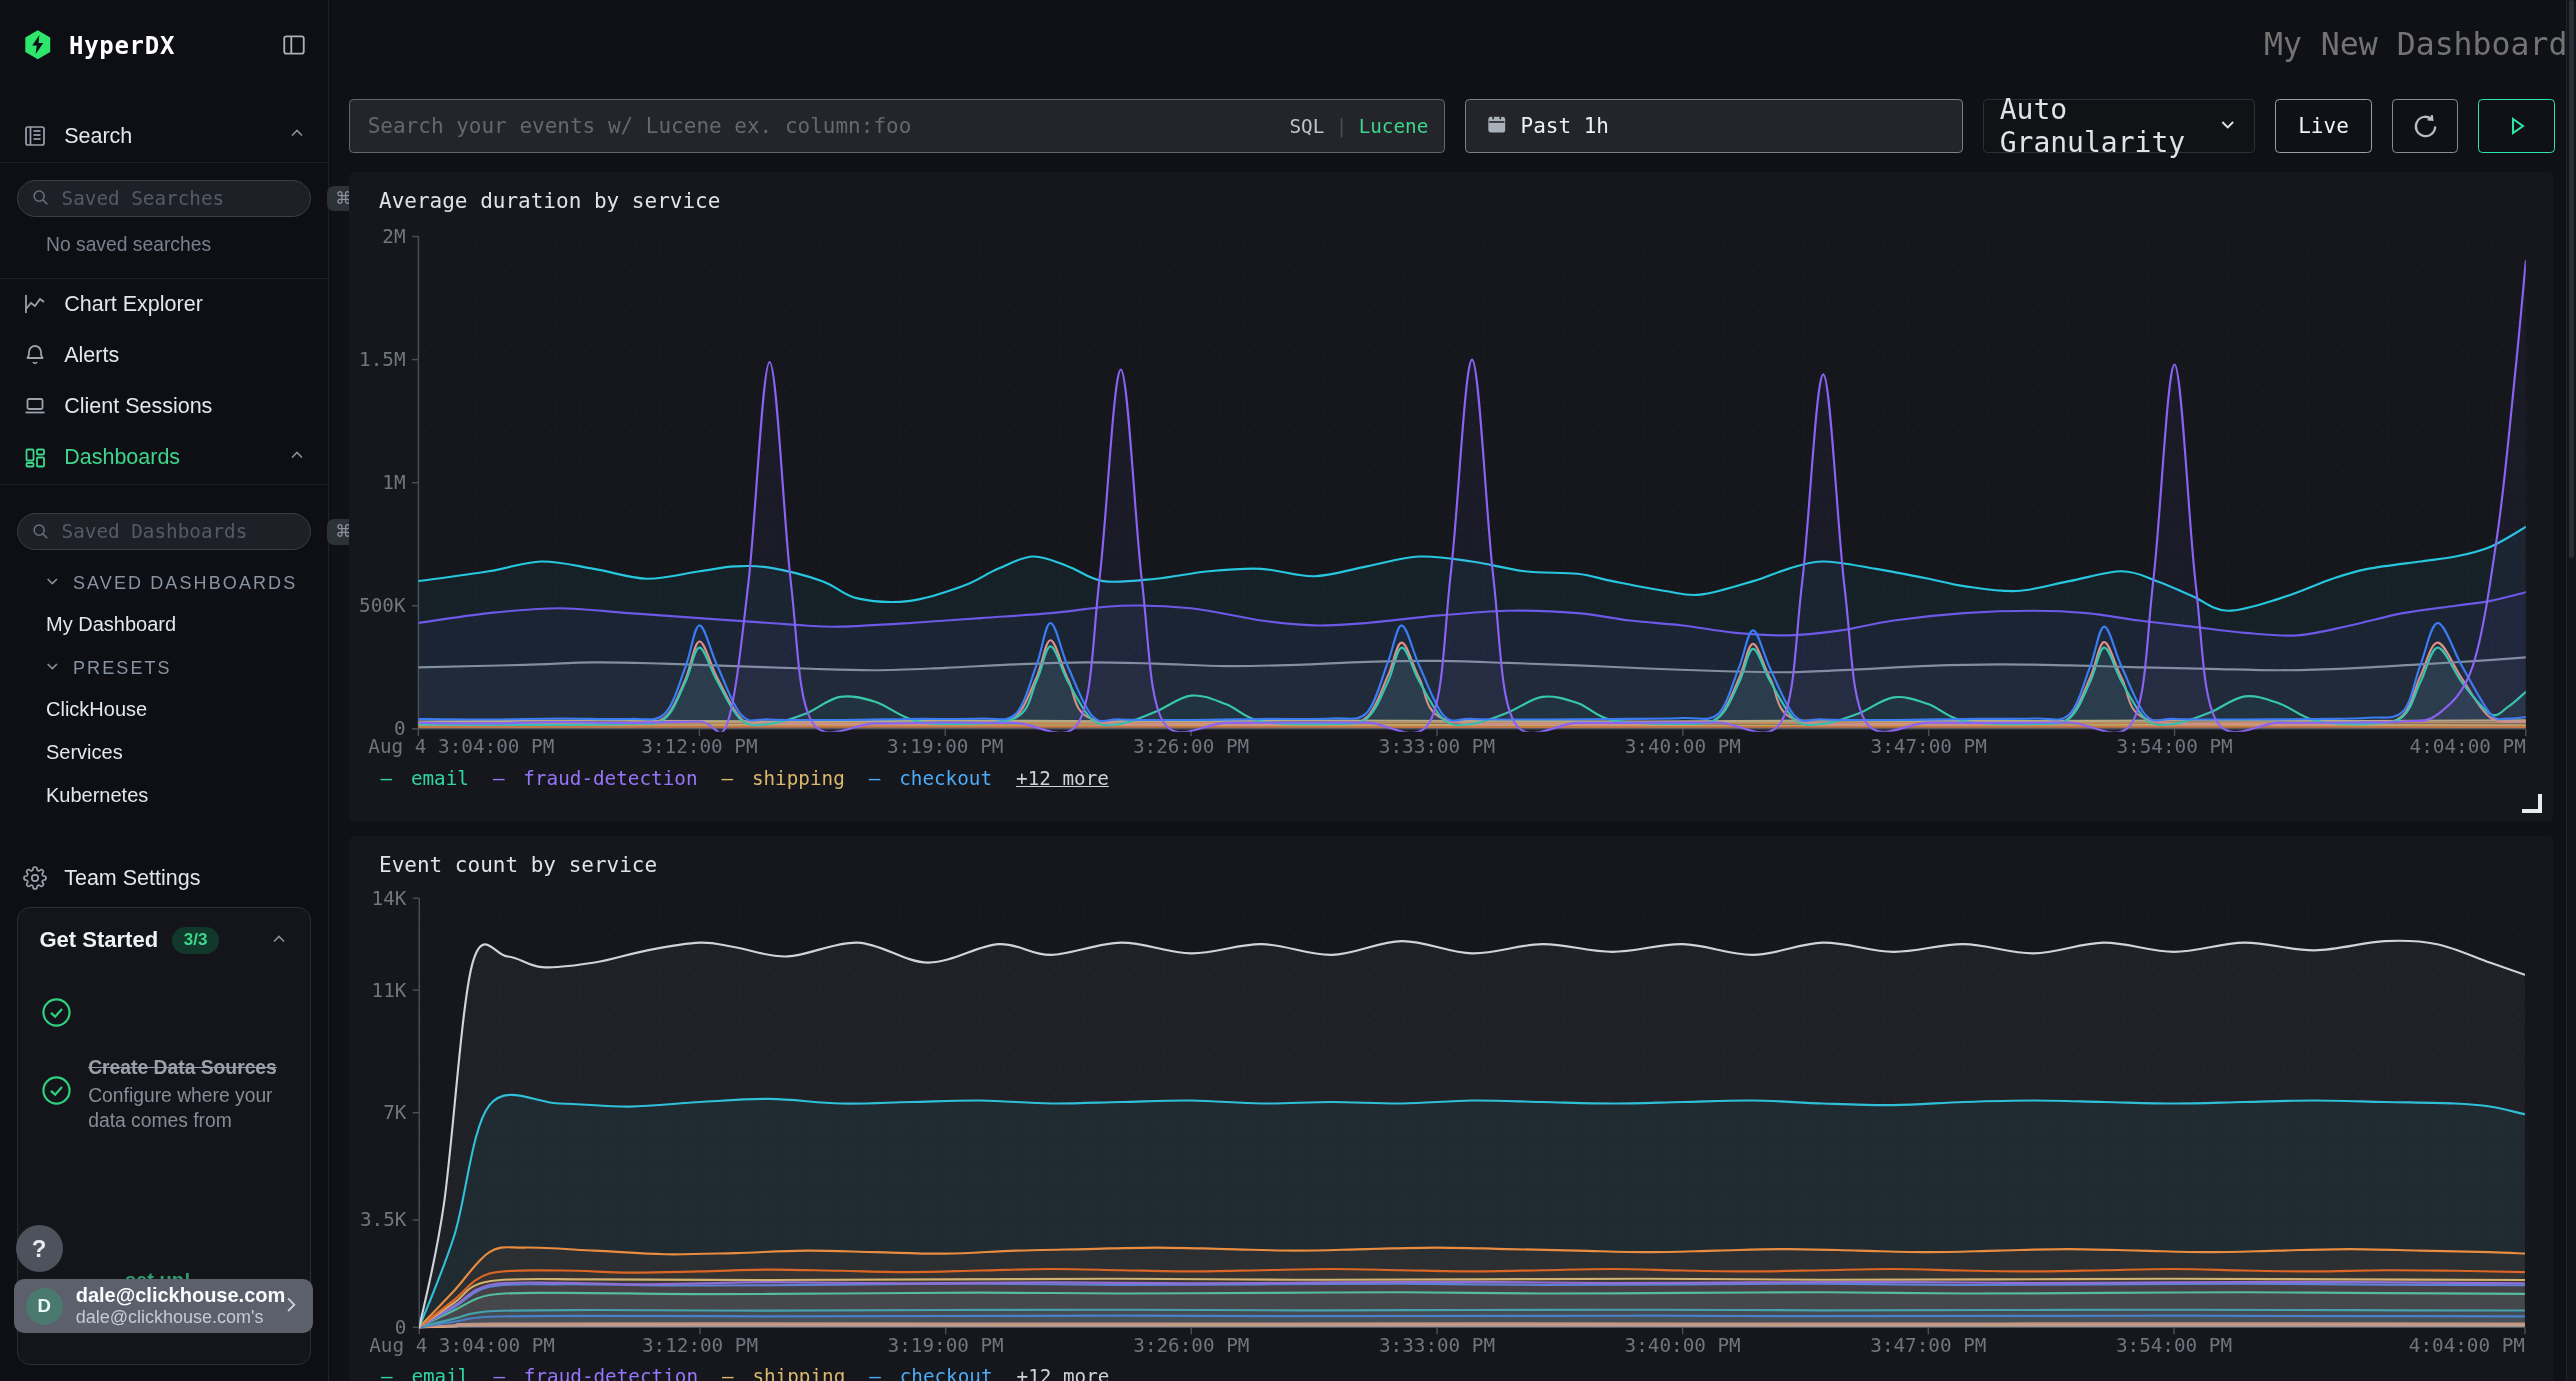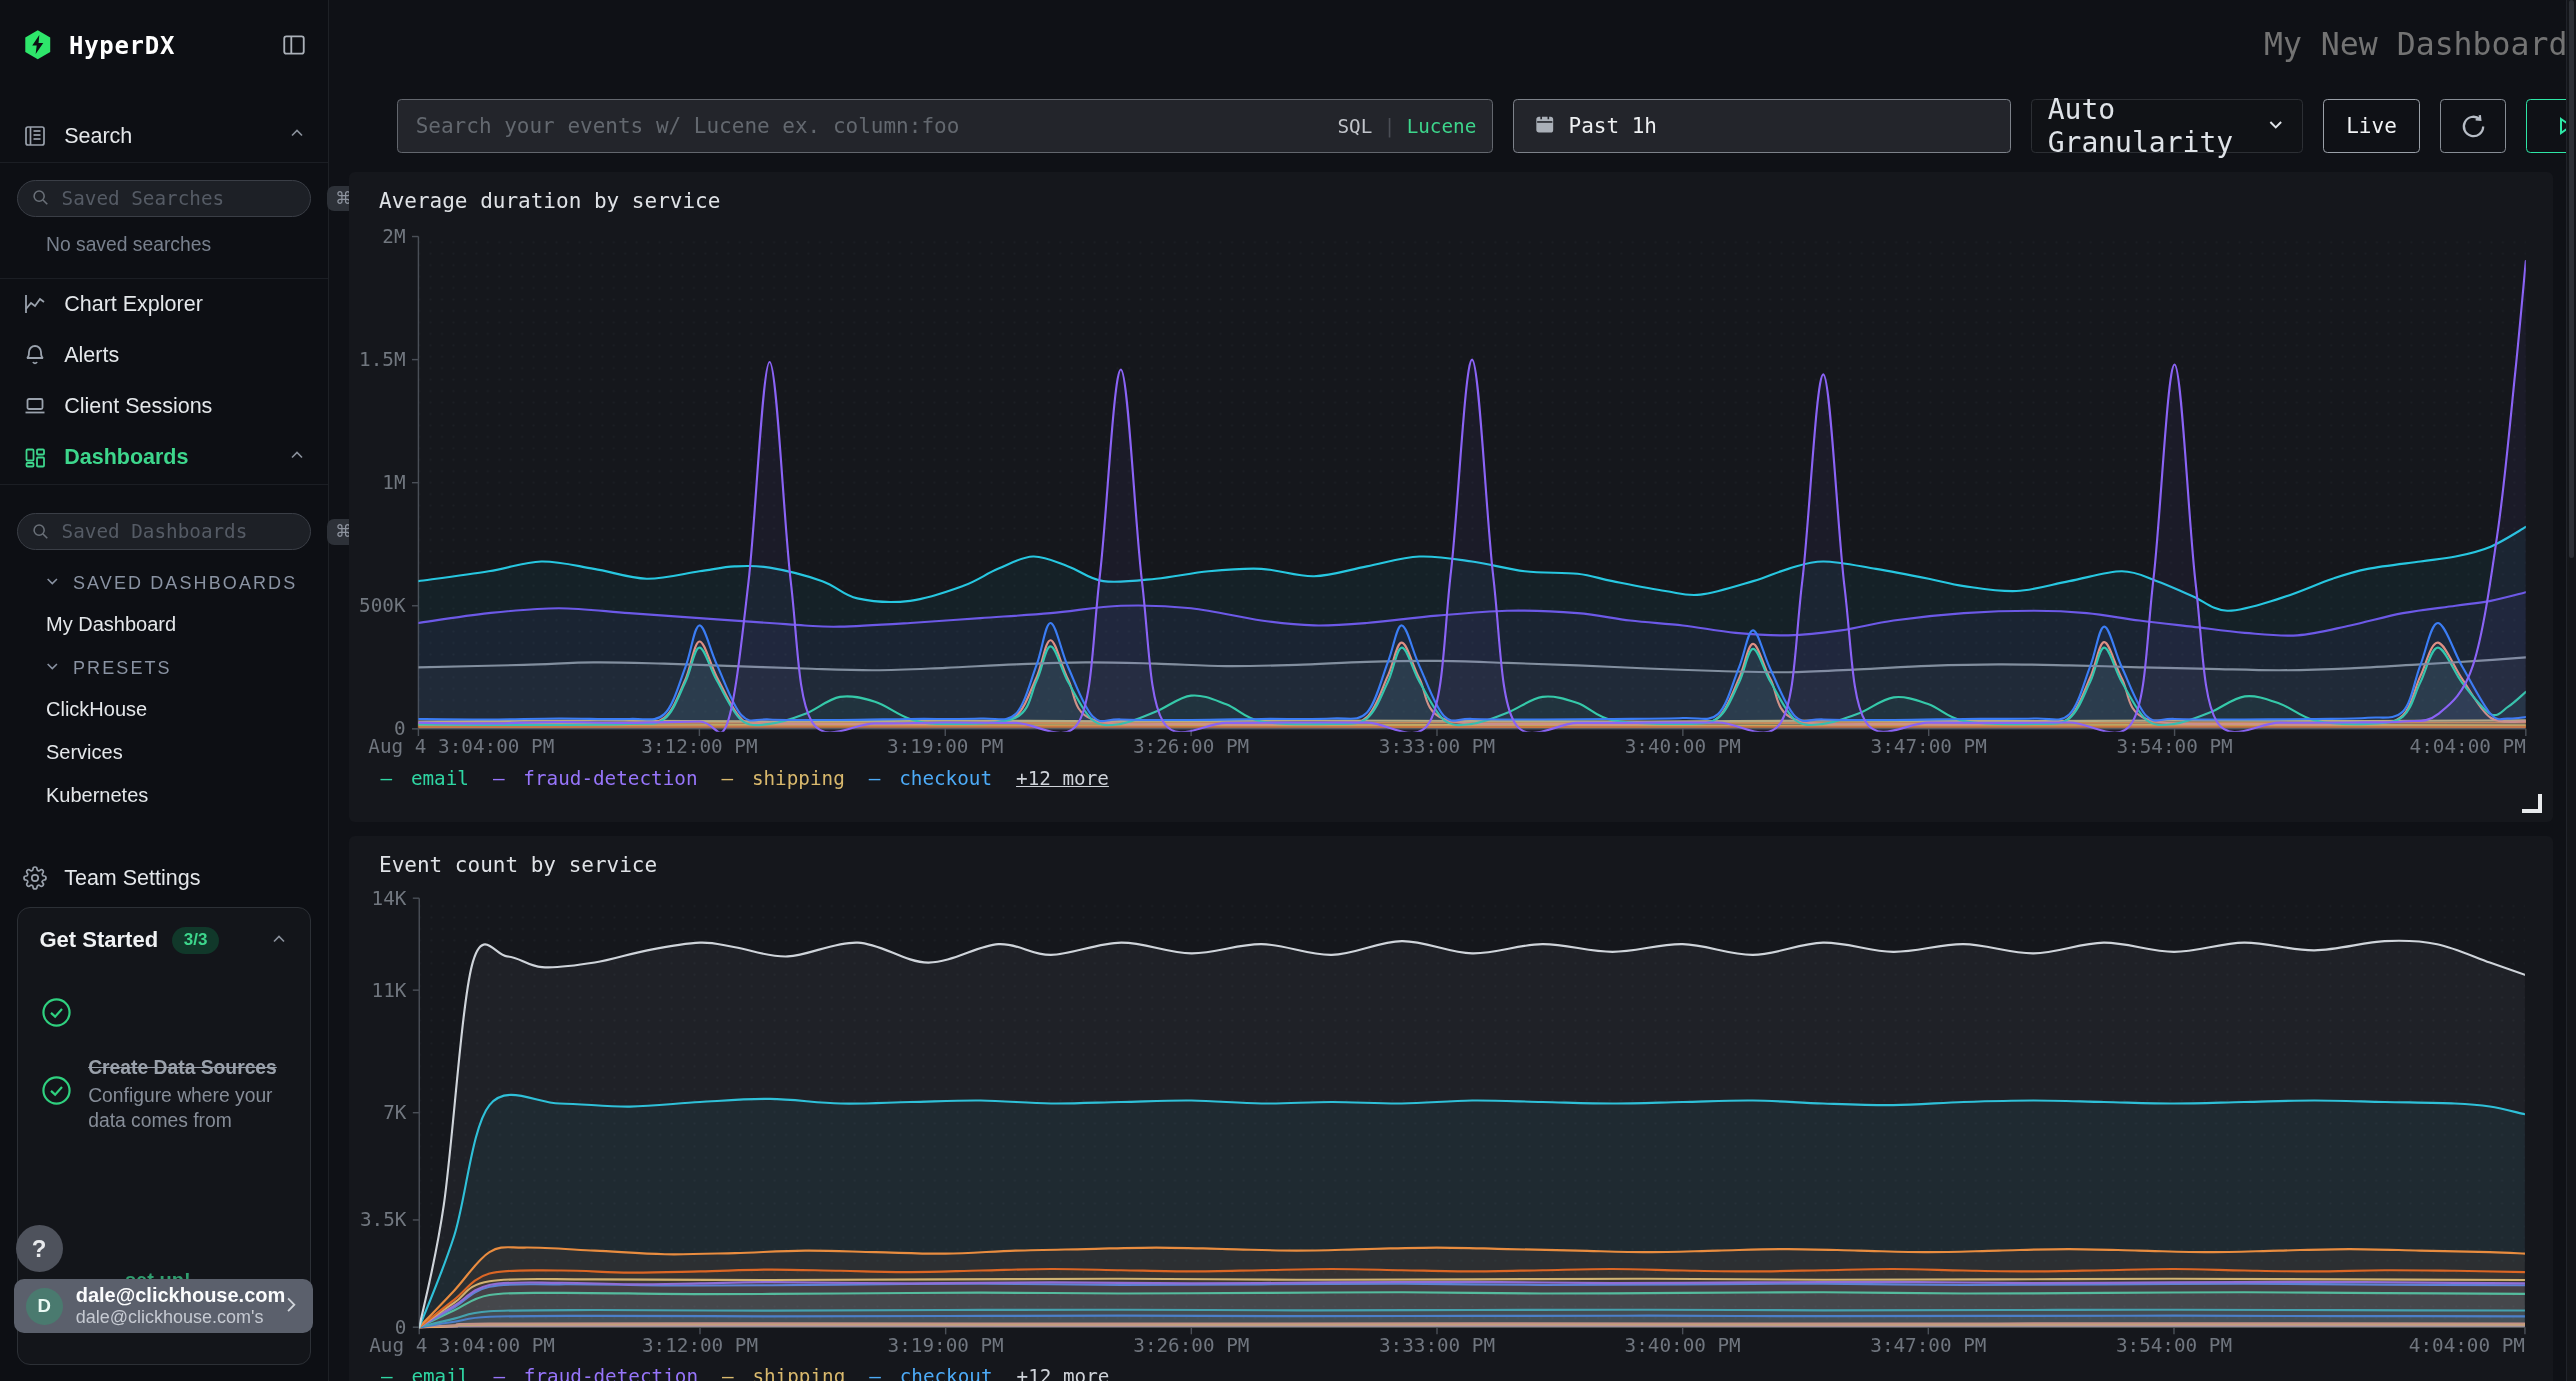--- a/index.html
+++ b/index.html
@@ -10,21 +10,21 @@
 
   
   .sidebar{position:absolute;left:0;top:0;width:329px;height:1381px;
            background:#0d0f14;border-right:1.4px solid #1e2126;box-sizing:border-box;}
   .logo-row{display:flex;align-items:center;gap:16px;padding:29px 21.5px 21.5px 21.5px;}
   .logo-text{font-family:"DejaVu Sans Mono",monospace;font-weight:bold;font-size:24px;color:#fff;letter-spacing:0.7px;flex:1;}
   .panel-toggle{color:#aab0b8;cursor:pointer;}
   .nav-row{display:flex;align-items:center;gap:15.7px;padding:13px 21.5px;font-size:21.5px;color:#e4e7ea;cursor:pointer;}
   .nav-row .icon{width:27px;display:flex;justify-content:center;color:#9aa2ad;}
   .nav-row .lbl{flex:1;}
-  .nav-row.active{color:#3dd68c;font-weight:bold;}
+  .nav-row.active{color:#3dd68c;font-weight:normal;}
   .nav-row.active .icon{color:#3dd68c;}
   .chev{color:#8a919c;}
   .section-block{border-top:1.4px solid #1b1e24;border-bottom:1.4px solid #1b1e24;padding:10px 0 7.2px 0;}
   .pill-input{position:relative;margin:7.2px 17px 10px 17px;height:37px;border:1.4px solid #3a3e46;
               border-radius:20px;background:#1d2026;display:flex;align-items:center;padding:0 13px;gap:10px;box-sizing:border-box;}
   .pill-input input{flex:1;background:transparent;border:none;outline:none;color:#aeb4bd;
               font-family:"DejaVu Sans Mono",monospace;font-size:19.3px;}
   .pill-input input::placeholder{color:#555b65;}
   .kbd-chip{background:#2d3138;border-radius:7.2px;padding:2.1px 8.6px;font-size:17px;color:#8d939e;}
   .muted-line{color:#78808d;font-size:19.3px;padding:7.2px 21.5px 14.3px 46px;}
@@ -50,21 +50,21 @@
              box-sizing:border-box;z-index:5;cursor:pointer;}
   .avatar{width:37px;height:37px;border-radius:50%;background:#4a7a6f;color:#eafaf4;font-weight:bold;
           font-size:18.6px;display:flex;align-items:center;justify-content:center;flex:0 0 auto;}
   .user-lines{flex:1;min-width:0;}
   .user-email{font-weight:bold;font-size:20px;color:#fbfcfd;white-space:nowrap;}
   .user-team{font-size:18px;color:#c6cad2;white-space:nowrap;}
 
   
   .main{position:absolute;left:329px;top:0;right:8.6px;bottom:0;}
   .page-title{font-family:"DejaVu Sans Mono",monospace;font-size:31.5px;color:#737373;padding:26px 0 0 21.5px;text-align:right;}
-  .toolbar{position:absolute;left:20px;top:99px;right:13px;height:54px;display:flex;gap:20px;margin-left:48px;}
+  .toolbar{position:absolute;left:20px;top:99px;right:13px;height:54px;display:flex;gap:20px;}
   .q-input{flex:0 0 1096px;display:flex;align-items:center;background:#23252b;border:1.4px solid #63676e;
            border-radius:4.3px;padding:0 15.7px;box-sizing:border-box;gap:11.4px;}
   .q-input input{flex:1;background:transparent;border:none;outline:none;color:#cfd3d9;
            font-family:"DejaVu Sans Mono",monospace;font-size:21px;}
   .q-input input::placeholder{color:#63686f;}
   .lang-sql{font-size:19.3px;color:#c1c4ca;}
   .lang-div{font-size:19.3px;color:#4a4e55;}
   .lang-lucene{font-size:19.3px;color:#3dd68c;cursor:pointer;}
   .time-input{flex:0 0 498px;display:flex;align-items:center;gap:13px;background:#23252b;
            border:1.4px solid #7d828a;border-radius:4.3px;padding:0 20px;box-sizing:border-box;

